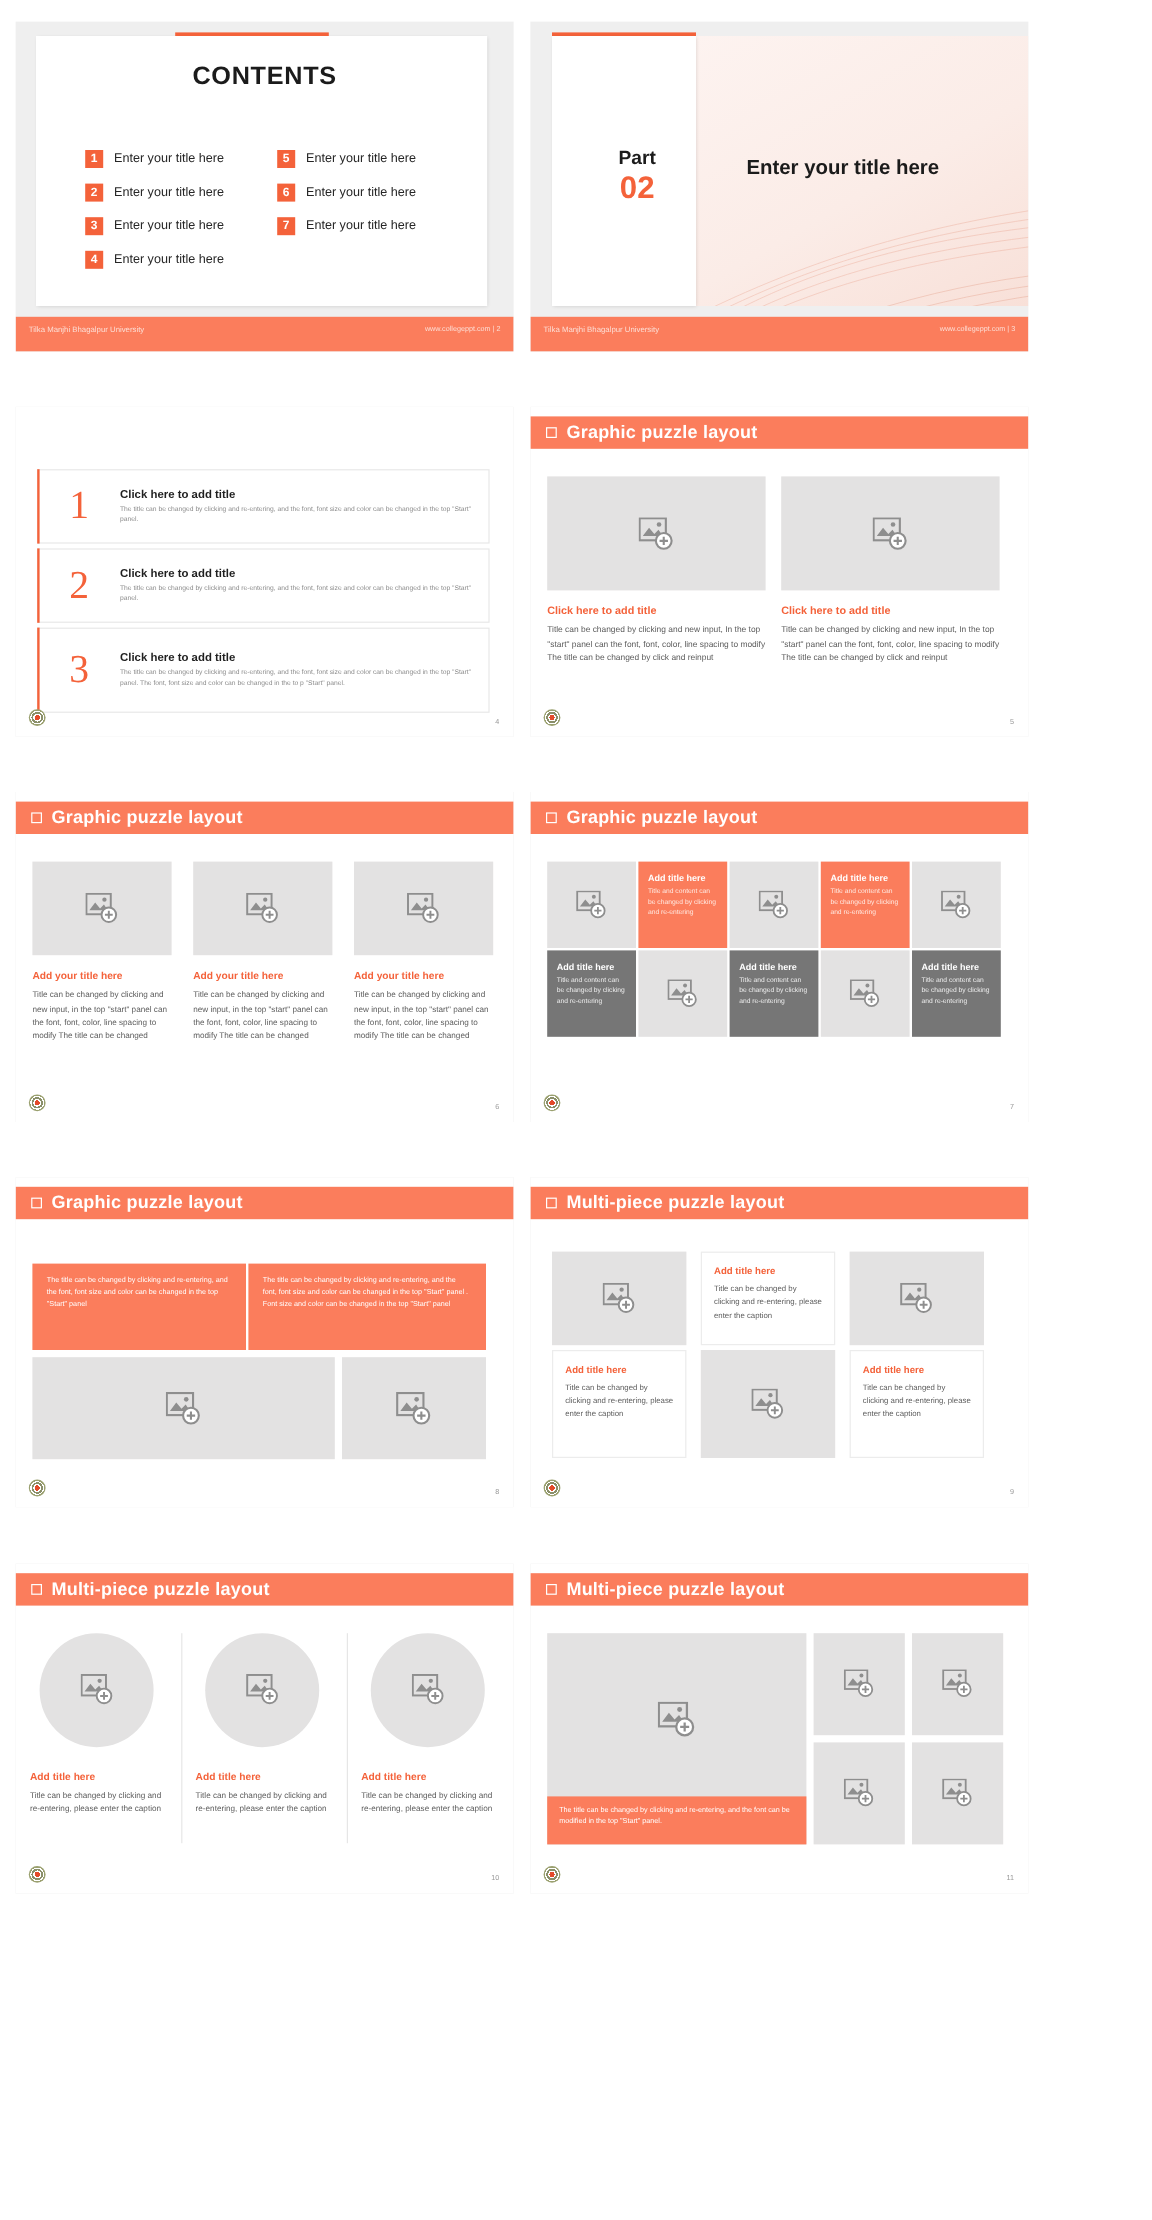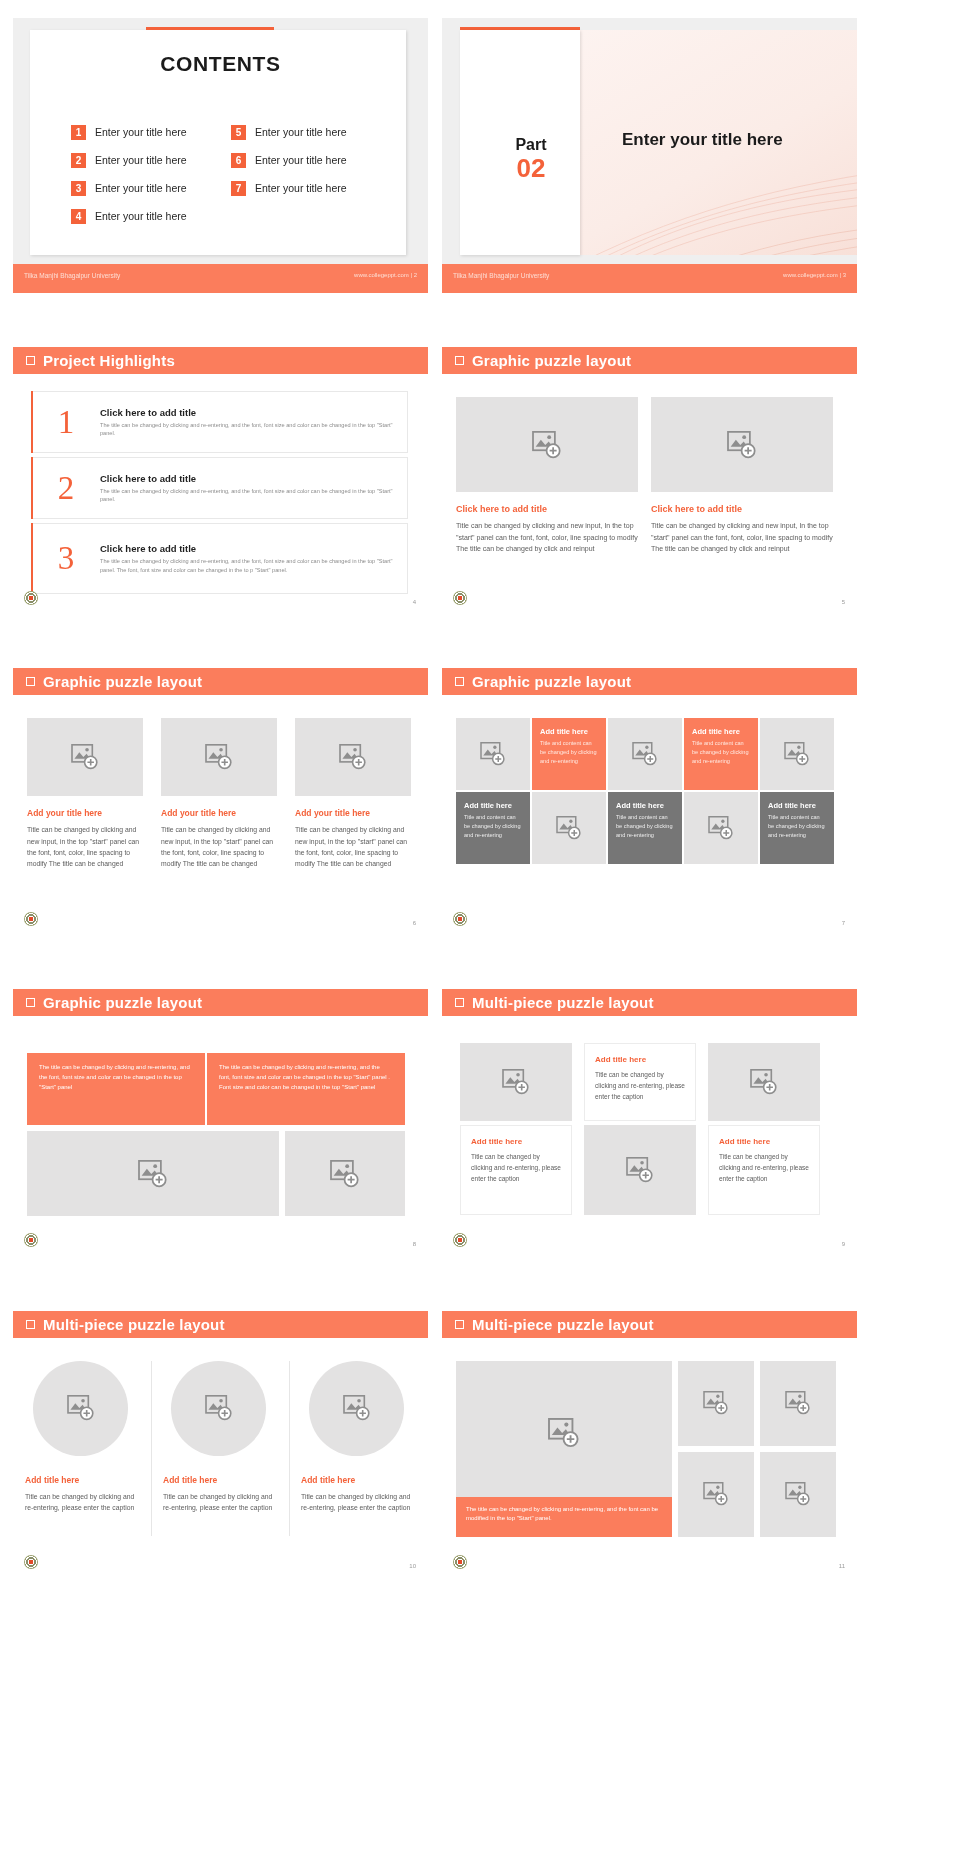--- a/index.html
+++ b/index.html
@@ -61,21 +61,21 @@
 
   
   .s-part { background: #efefef; }
   .s-part .leftpanel {
     position: absolute; left: 18px; top: 12px; width: 120px; bottom: 38px;
     background: #fff; box-shadow: 1px 1px 3px rgba(0,0,0,.13);
   }
   .s-part .leftrule {
     position: absolute; left: 18px; top: 9px; width: 120px; height: 3px; background: #f4623a;
   }
-  .s-part .ptxt { position: absolute; left: 0; right: 0; top: 106px; text-align: center; margin-left: 22px; }
+  .s-part .ptxt { position: absolute; left: 0; right: 0; top: 94px; text-align: center; margin-left: 22px; }
   .s-part .ptxt .w { font-size: 16px; font-weight: bold; color: #1b1b1b; }
   .s-part .ptxt .n { font-size: 26px; font-weight: bold; color: #f4623a; line-height: 1; margin-top: 1px; }
   .s-part .rightpanel {
     position: absolute; left: 138px; top: 12px; right: 0; bottom: 38px;
     background: linear-gradient(150deg,#fdf3f0 0%,#fbece7 55%,#f8e0d8 100%);
     overflow: hidden;
   }
   .s-part .rightpanel .title {
     position: absolute; left: 42px; top: 100px; font-size: 17px;
     font-weight: bold; color: #1b1b1b;
@@ -227,24 +227,20 @@
       </div>
     </div>
     <div class="orangebar">
       <span class="fl">Tilka Manjhi Bhagalpur University</span>
       <span class="fr">www.collegeppt.com  |  3</span>
     </div>
   </div>
 
   <div class="slide s-std">
     <div class="inner">
-      <div class="hdr">
-        <span class="sq"></span>
-        <span class="t">Project Highlights</span>
-      </div>
 
       <div class="ph-row" style="top:52px">
         <div class="ph-num">1</div>
         <div class="ph-body">
           <div class="t">Click here to add title</div>
           <div class="d">The title can be changed by clicking and re-entering, and the font, font size and color can be changed in the top "Start" panel.</div>
         </div>
       </div>
       <div class="ph-row" style="top:118px">
         <div class="ph-num">2</div>

